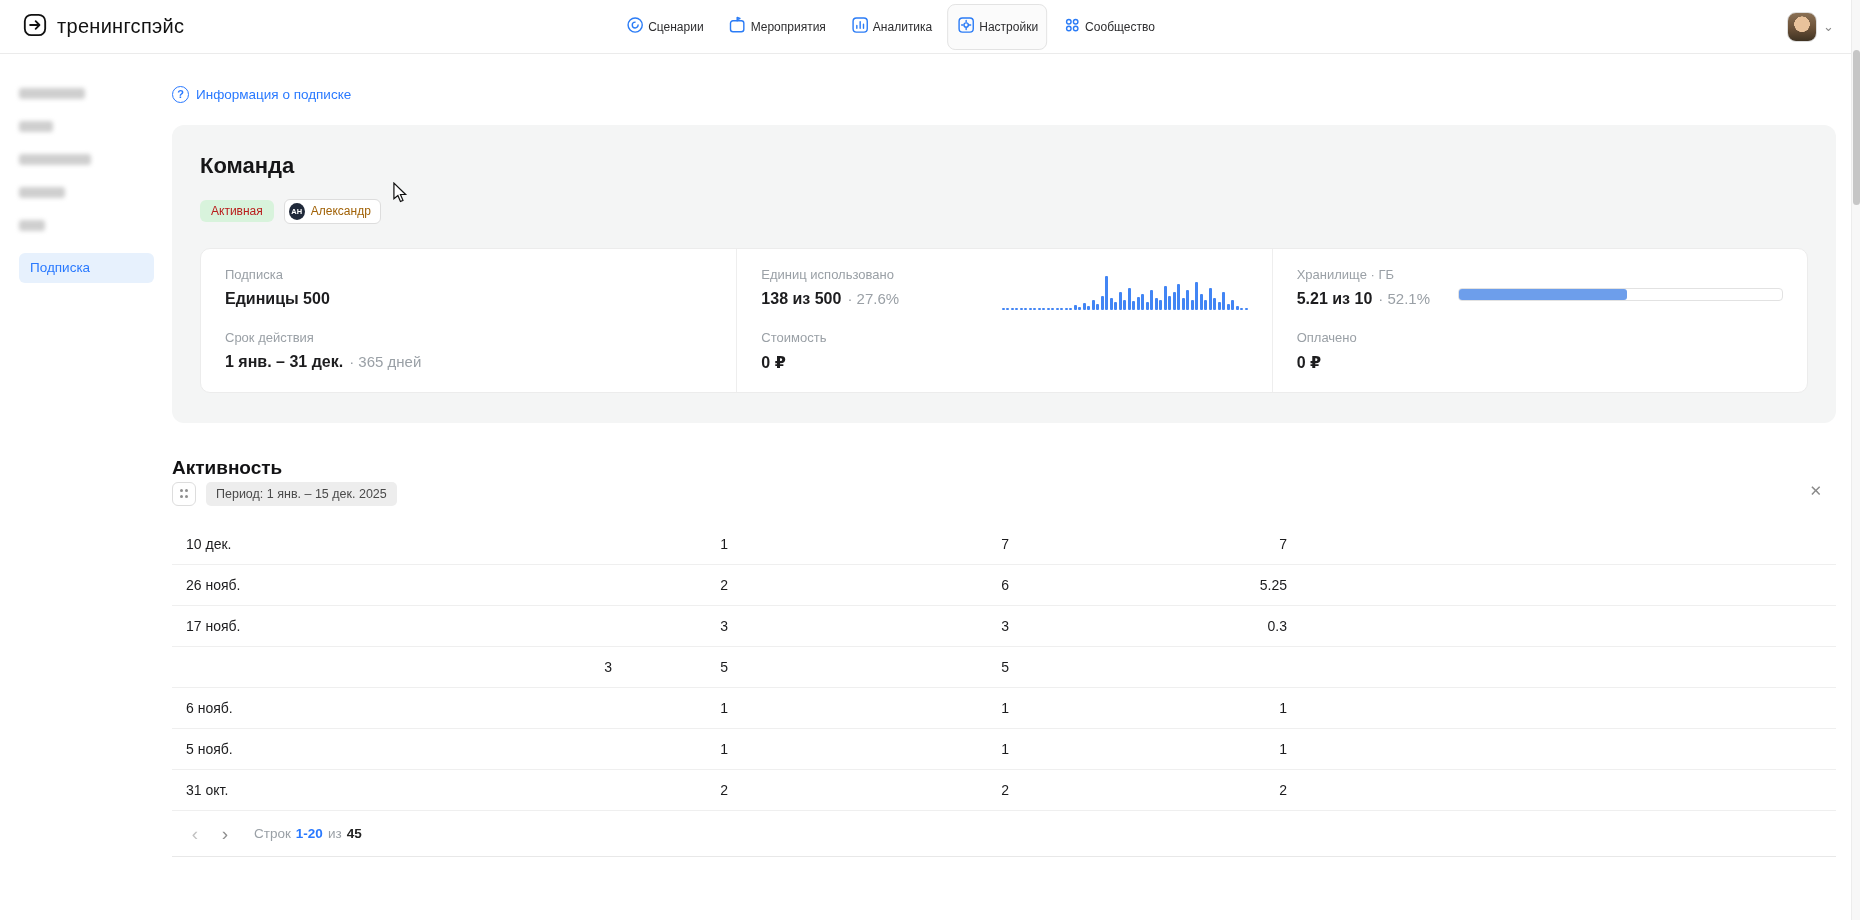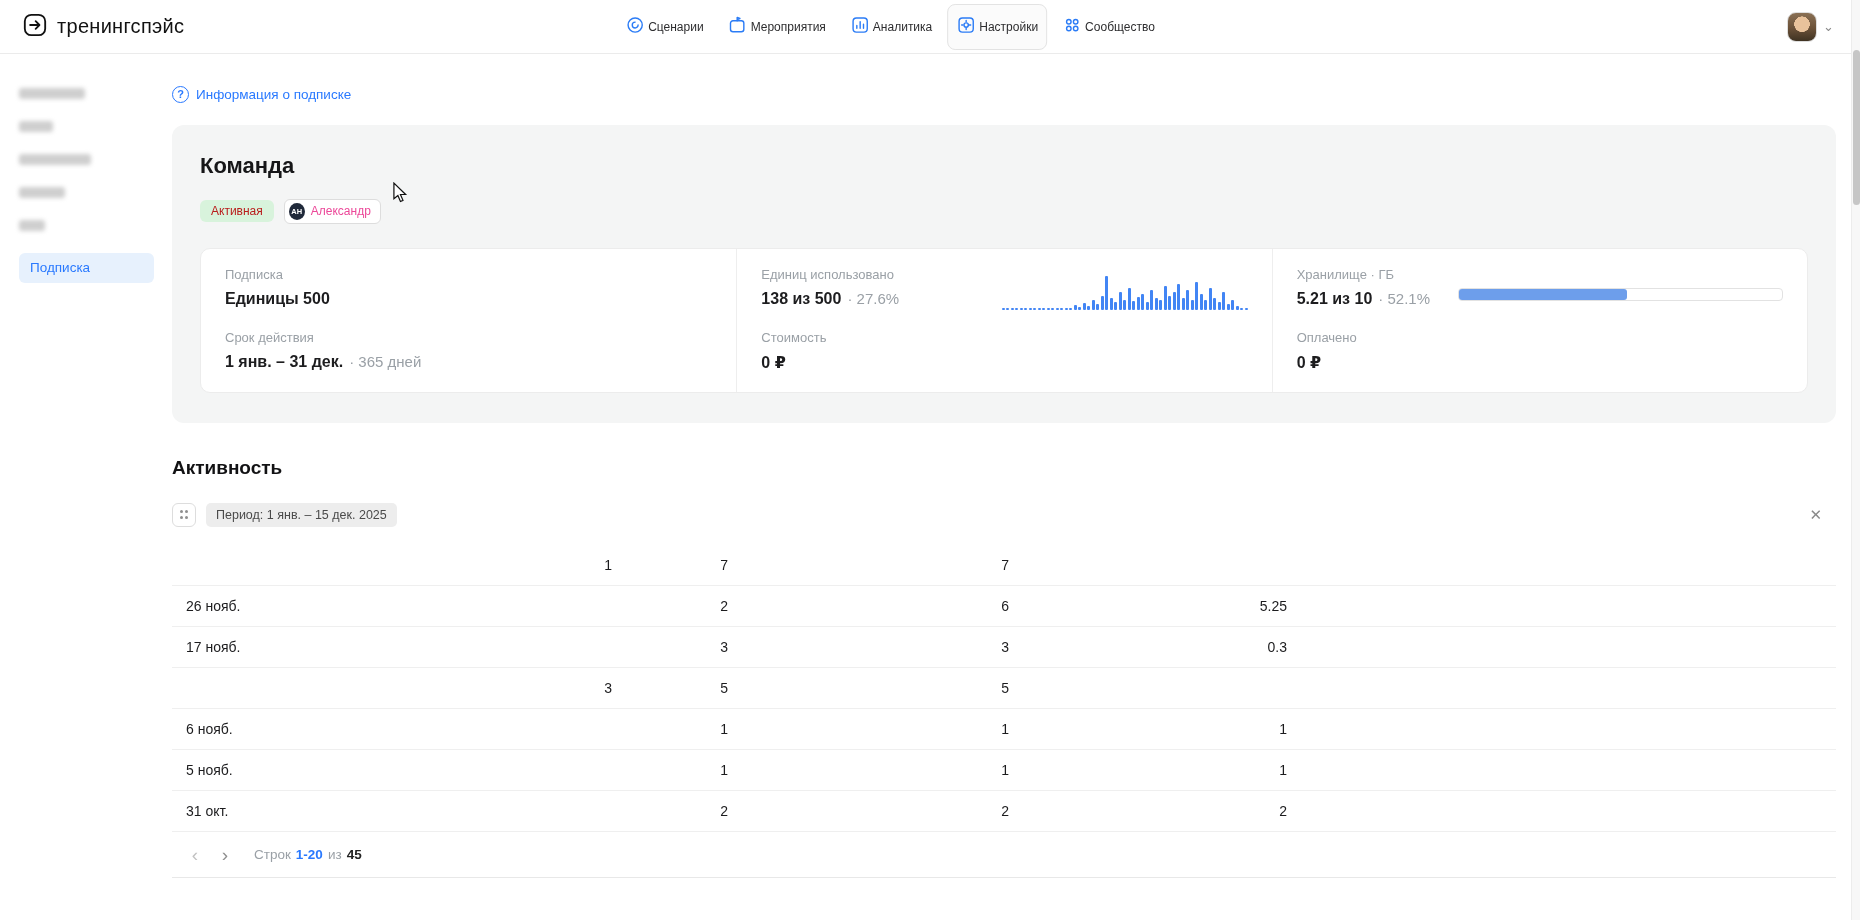--- a/index.html
+++ b/index.html
@@ -42,41 +42,41 @@
 
   
   .team-card{margin-top:22px;background:#f4f5f5;border-radius:12px;padding:28px 28px 30px;}
   .team-title{font-size:22px;font-weight:600;color:#161618;}
   .badges{margin-top:20px;display:flex;align-items:center;gap:10px;}
   .badge-green{background:#d8f3dc;color:#b91c1c;font-size:12px;padding:4px 11px;border-radius:6px;}
   .owner-chip{background:#fff;border:1px solid #ddd;border-radius:6px;display:flex;align-items:center;
     gap:6px;padding:3px 9px 3px 4px;}
   .mini-av{width:16px;height:17px;border-radius:50%;background:#20293a;color:#fff;font-size:7.5px;
     font-weight:700;display:grid;place-items:center;letter-spacing:.2px;}
-  .owner-name{font-size:12px;color:#ec4899;}
+  .owner-name{font-size:12px;color:#a16207;}
 
   .stats-card{margin-top:24px;background:#fff;border:1px solid #ececec;border-radius:10px;
     display:grid;grid-template-columns:1fr 1fr 1fr;}
   .cell{padding:18px 24px 16px;}
   .cell.r2{padding-top:6px;padding-bottom:20px;}
   .cell.bl{border-left:1px solid #eee;}
   .stat-label{font-size:13px;color:#9aa0a6;margin-bottom:8px;}
   .stat-value{font-size:16px;font-weight:600;color:#1d1d1f;white-space:nowrap;}
   .stat-suffix{font-size:15px;font-weight:400;color:#9aa0a6;margin-left:6px;}
   .cell-flex{display:flex;justify-content:space-between;}
   .spark{display:flex;align-items:flex-end;gap:1.5px;height:38px;align-self:flex-end;margin-bottom:-2px;}
   .spark-bar{width:3px;border-radius:1px;background:#4285f4;flex:none;}
   .progress-wrap{flex:1;max-width:372px;margin-left:28px;align-self:center;height:13px;
     border:1px solid #e2e2e2;border-radius:4px;background:#fff;margin-top:14px;}
   .progress-fill{height:100%;background:#6d9eeb;border-radius:3px;}
   .cell-storage{display:flex;}
 
   
   .activity-title{margin-top:34px;font-size:19px;font-weight:700;color:#121214;}
-  .filter-row{margin-top:24px;display:flex;align-items:center;gap:10px;}
+  .filter-row{margin-top:3px;display:flex;gap:10px;}
   .filter-btn{width:24px;height:24px;border:1px solid #ddd;border-radius:6px;display:grid;
     place-items:center;cursor:pointer;background:#fff;}
   .dots4{display:grid;grid-template-columns:3px 3px;gap:2.5px;}
   .dots4 span{width:3px;height:3px;border-radius:50%;background:#8f8f8f;}
   .chip{background:#ededed;border-radius:5px;font-size:12.5px;color:#4a4a4a;padding:5px 10px;cursor:pointer;}
   .close-x{margin-left:auto;margin-right:14px;color:#8a8a8a;font-size:15px;cursor:pointer;}
 
   .table{margin-top:18px;}
   .trow{display:grid;grid-template-columns:440px 116px 281px 278px 1fr;align-items:center;}
   .thead{height:40px;border-bottom:1px solid #ececec;color:#9aa0a6;font-size:13px;}
@@ -309,20 +309,21 @@
             <span></span>
           </span>
       </span>
       <span class="chip">Период: 1 янв. – 15 дек. 2025</span>
       <span class="close-x">✕</span>
     </div>
 
     <div class="table">
 
       <div class="trow drow">
+        <div class="td-date">10 дек.</div>
         <div class="td-num">1</div>
         <div class="td-num">7</div>
         <div class="td-num">7</div>
         <div></div>
       </div>
       <div class="trow drow">
         <div class="td-date">26 нояб.</div>
         <div class="td-num">2</div>
         <div class="td-num">6</div>
         <div class="td-num">5.25</div>

